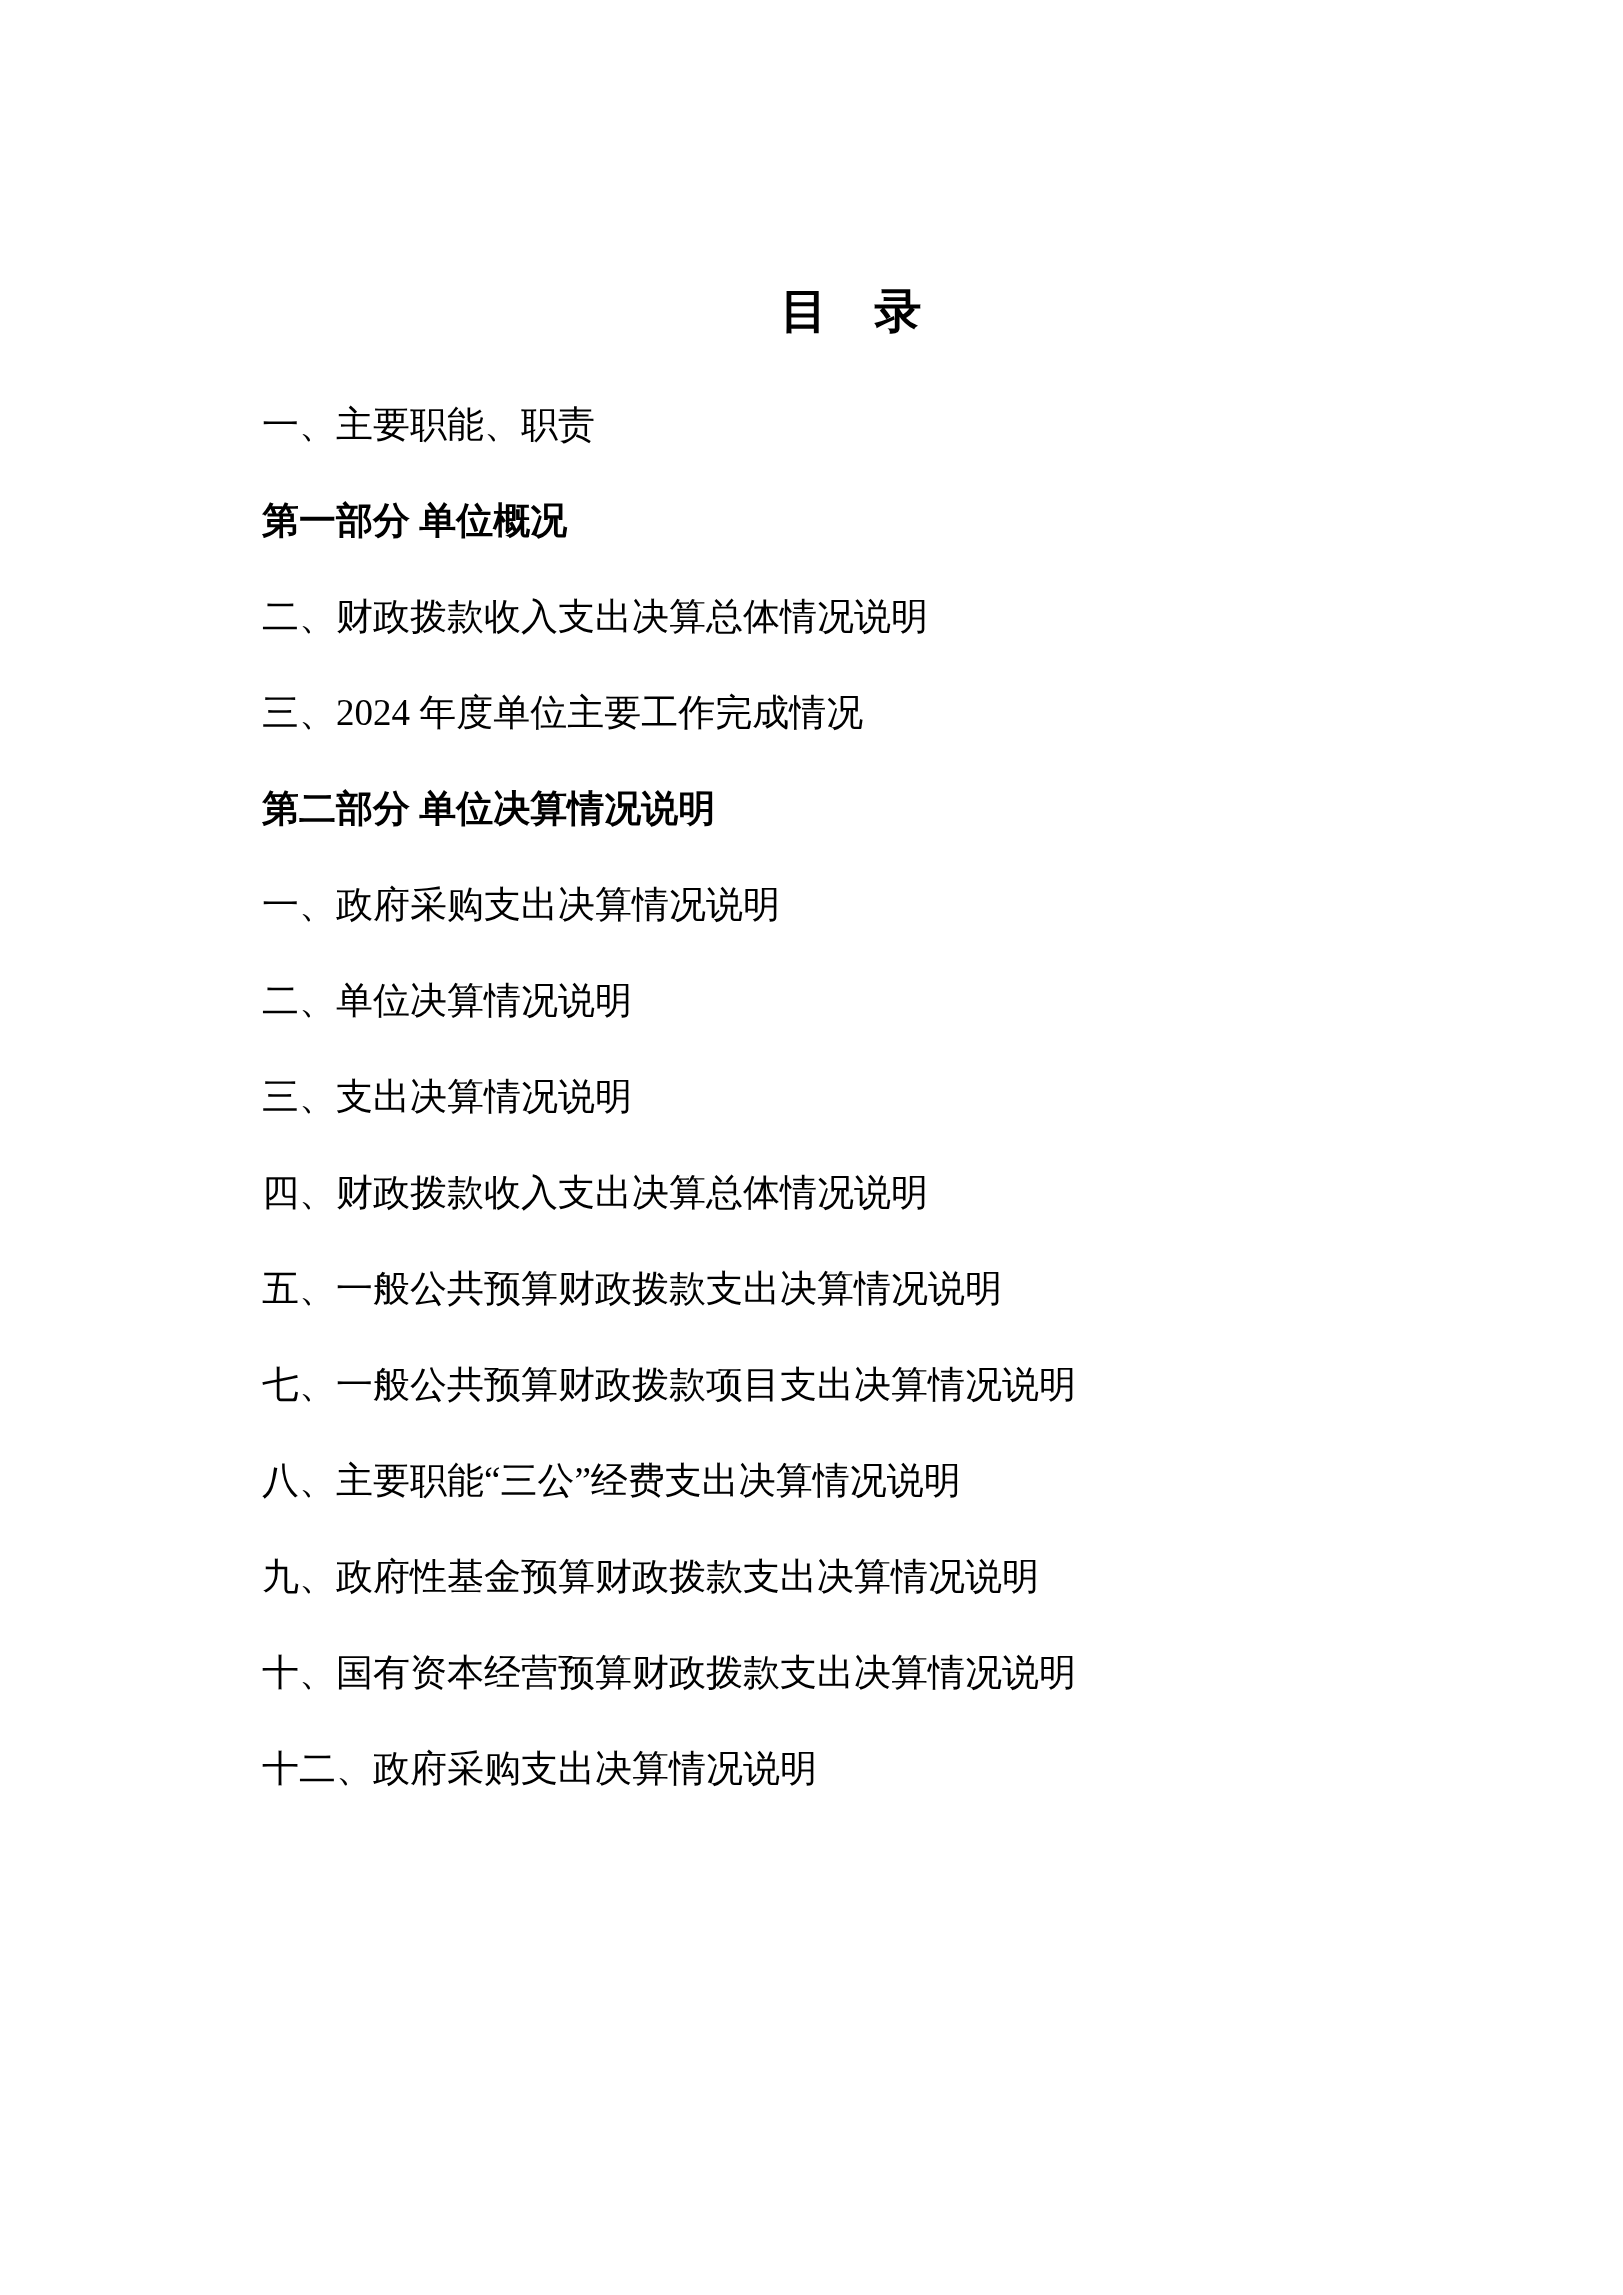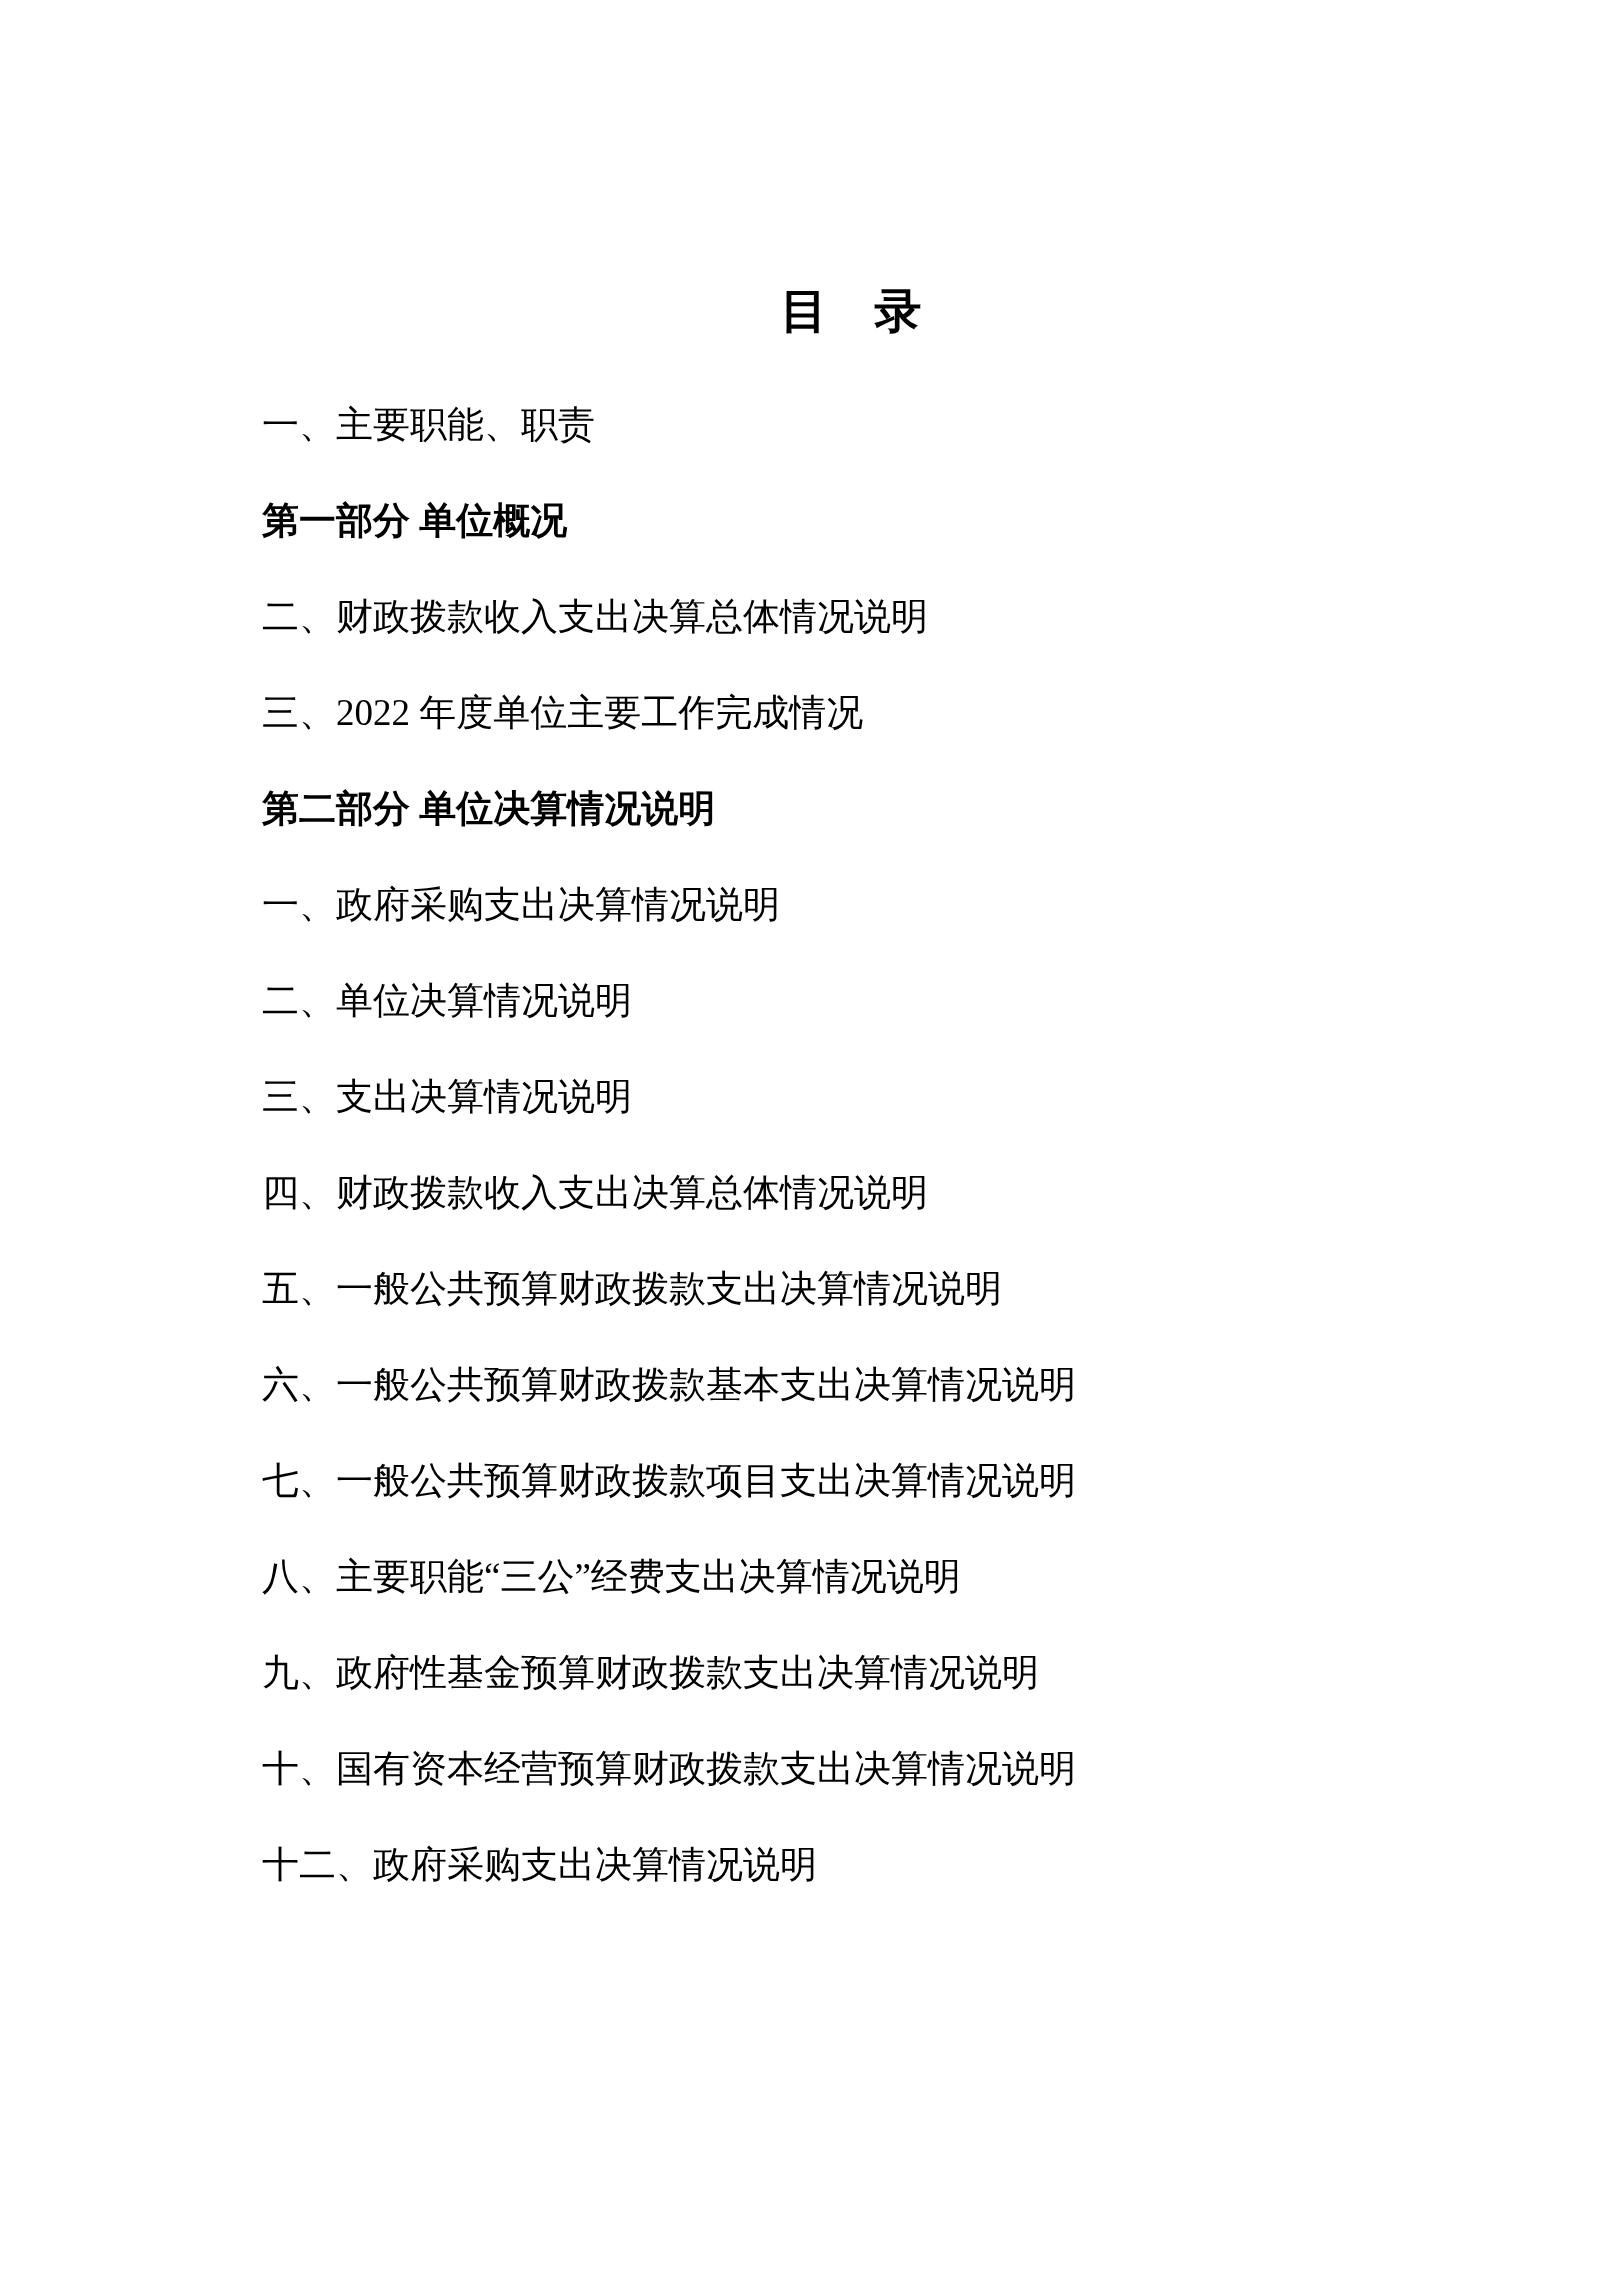--- a/index.html
+++ b/index.html
@@ -51,28 +51,27 @@
 </head>
 <body>
 
 <div class="page">
   <h1 class="doc-title">目　录</h1>
 
   <div class="toc">
       <div class="toc-line">一、主要职能、职责</div>
       <div class="toc-line toc-section">第一部分 单位概况</div>
       <div class="toc-line">二、财政拨款收入支出决算总体情况说明</div>
-      <div class="toc-line">三、2022 年度单位主要工作完成情况</div>
+      <div class="toc-line">三、2024 年度单位主要工作完成情况</div>
       <div class="toc-line toc-section">第二部分 单位决算情况说明</div>
       <div class="toc-line">一、政府采购支出决算情况说明</div>
       <div class="toc-line">二、单位决算情况说明</div>
       <div class="toc-line">三、支出决算情况说明</div>
       <div class="toc-line">四、财政拨款收入支出决算总体情况说明</div>
       <div class="toc-line">五、一般公共预算财政拨款支出决算情况说明</div>
-      <div class="toc-line">六、一般公共预算财政拨款基本支出决算情况说明</div>
       <div class="toc-line">七、一般公共预算财政拨款项目支出决算情况说明</div>
       <div class="toc-line">八、主要职能“三公”经费支出决算情况说明</div>
       <div class="toc-line">九、政府性基金预算财政拨款支出决算情况说明</div>
       <div class="toc-line">十、国有资本经营预算财政拨款支出决算情况说明</div>
       <div class="toc-line">十二、政府采购支出决算情况说明</div>
     </div>
 </div>
 
 
 </body></html>

